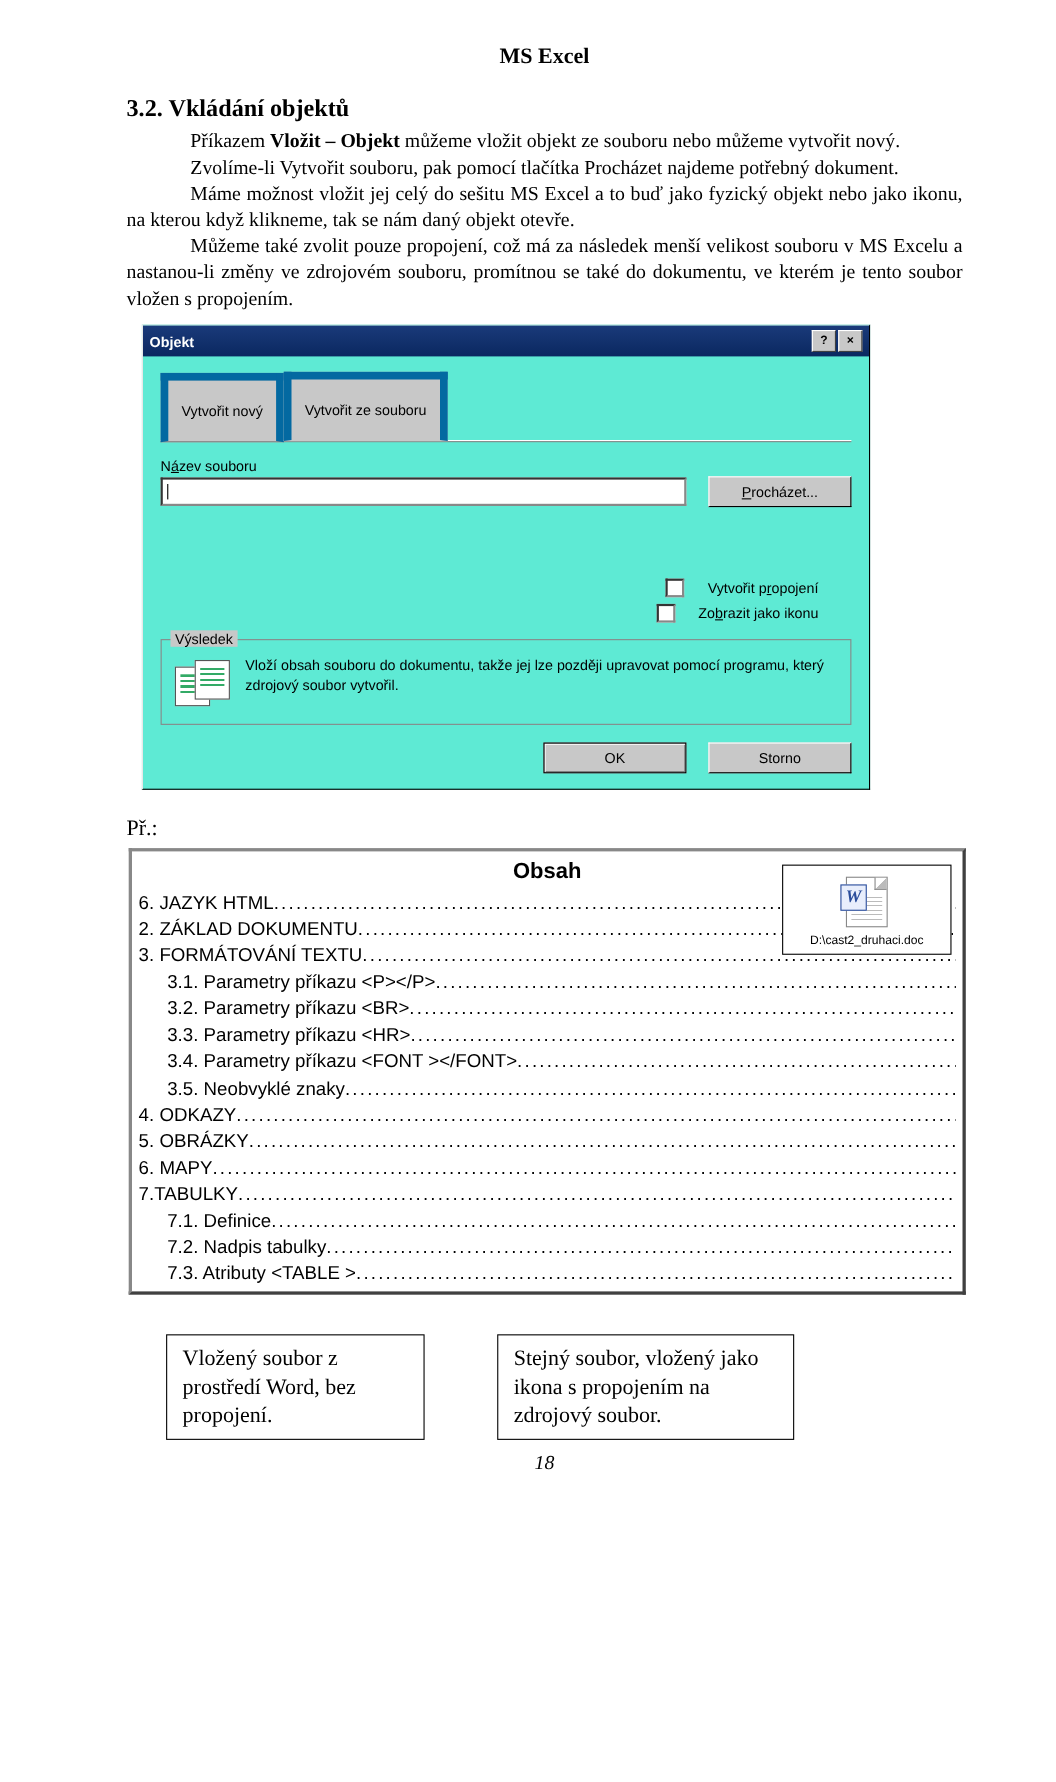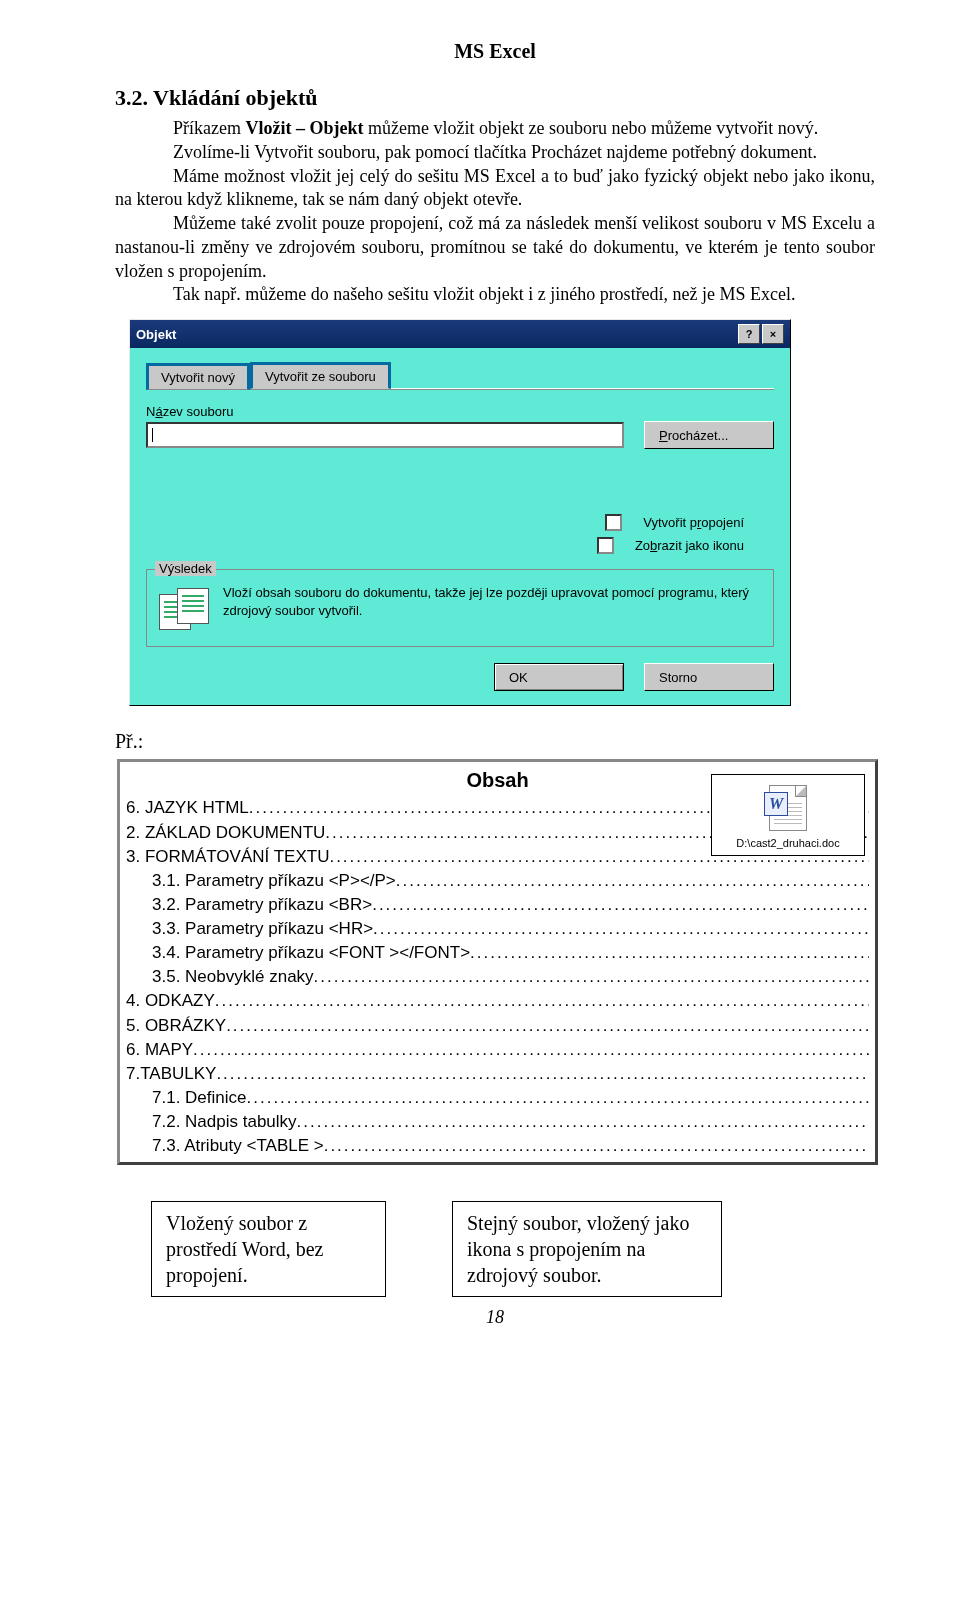--- a/index.html
+++ b/index.html
@@ -7,29 +7,29 @@
 .header{text-align:center;font-weight:bold;font-size:20px;margin-bottom:22px}
 .h2{font-weight:bold;font-size:22px;margin:0 0 6px 0}
 .body-text{font-size:18px;line-height:1.32}
 .body-text p{margin:0;text-indent:58px;text-align:justify}
 .dialog{margin:12px 0 12px 14px;width:660px;font-family:Tahoma,Arial,sans-serif;font-size:13px;background:#5eead4;border:1px solid #000;border-top:1px solid #e8e8e8;border-left:1px solid #e8e8e8}
 .titlebar{background:linear-gradient(#1a3a7a,#0a2860);color:#fff;padding:4px 6px;display:flex;align-items:center;font-weight:bold}
 .titlebar .t{flex:1}
 .tbtn{width:20px;height:18px;background:#c8c8c8;border:1px solid #fff;border-right-color:#404040;border-bottom-color:#404040;margin-left:2px;display:flex;align-items:center;justify-content:center;color:#000;font-size:11px;font-weight:bold;font-family:Arial}
 .dbody{padding:14px 16px 16px 16px}
 .tabs{display:flex;margin-bottom:-1px}
-.tab{padding:4px 12px;border:3px solid #0369a1;background:#c8c8c8;font-size:13px;margin-right:0}
+.tab{padding:20px 12px;border:7px solid #0369a1;background:#c8c8c8;font-size:13px;margin-right:0}
 .tab.inactive{border-bottom:1px solid #888;position:relative;top:1px}
 .tab.active{background:#c8c8c8;border-bottom:1px solid #c8c8c8;position:relative;z-index:2}
 .tabline{border-top:1px solid #fff;border-bottom:1px solid #888;height:0;margin-bottom:14px}
 .lbl{font-size:13px;margin-bottom:2px}
 .inputrow{display:flex;gap:20px;align-items:center}
 .textbox{flex:1;height:22px;background:#fff;border:2px inset #888;padding:0 4px;display:flex;align-items:center}
 .cursor{width:1px;height:14px;background:#000}
-.btn{min-width:100px;height:26px;background:#c8c8c8;border:1px solid #000;border-top-color:#fff;border-left-color:#fff;display:flex;align-items:center;font-size:13px;padding:0 14px}
+.btn{min-width:100px;height:26px;background:#c8c8c8;border:1px solid #000;border-top-color:#fff;border-left-color:#fff;display:flex;align-items:center;justify-content:center;font-size:13px;padding:0 14px}
 .chkrow{display:flex;align-items:center;gap:21px;margin:3px 0;font-size:13px}
 .chk{width:13px;height:13px;background:#fff;border:2px inset #888}
 .chks{margin:62px 0 12px 0;display:flex;flex-direction:column;align-items:flex-end;padding-right:30px}
 .fieldset{border:1px solid #888;border-top-color:#888;border-left-color:#888;padding:14px 12px 14px 12px;position:relative;margin-top:4px}
 .fieldset .legend{position:absolute;top:-9px;left:8px;background:#c8c8c8;padding:0 4px;font-size:13px}
 .result-row{display:flex;gap:14px;align-items:flex-start}
 .icon-pair{position:relative;width:50px;height:44px;flex-shrink:0;margin-top:4px}
 .doc-icon{position:absolute;width:30px;height:34px;background:#fff;border:1px solid #555}
 .doc-icon::after{content:"";position:absolute;left:4px;right:4px;top:6px;height:18px;background:repeating-linear-gradient(to bottom,#3a6 0,#3a6 2px,transparent 2px,transparent 5px)}
 .doc-icon.a{left:0;top:6px}
@@ -60,21 +60,20 @@
 
 <div class="page">
   <div class="header">MS Excel</div>
   <div class="h2">3.2. Vkládání objektů</div>
 
   <div class="body-text">
     <p><span>Příkazem </span><b>Vložit – Objekt</b><span> můžeme vložit objekt ze souboru nebo můžeme vytvořit nový.</span></p>
     <p>Zvolíme-li Vytvořit souboru, pak pomocí tlačítka Procházet najdeme potřebný dokument.</p>
     <p style="text-indent:58px">Máme možnost vložit jej celý do sešitu MS Excel  a to buď jako fyzický objekt nebo jako ikonu, na kterou když klikneme, tak se nám daný objekt otevře.</p>
     <p>Můžeme také zvolit pouze propojení, což má za následek menší velikost souboru v MS Excelu a nastanou-li změny ve zdrojovém souboru, promítnou se také do dokumentu, ve kterém je tento soubor vložen s propojením.</p>
-    <p>Tak např. můžeme do našeho sešitu vložit objekt i z jiného prostředí, než je MS Excel.</p>
   </div>
 
   <div class="dialog">
     <div class="titlebar">
       <span class="t">Objekt</span>
       <div class="tbtn">?</div>
       <div class="tbtn">×</div>
     </div>
     <div class="dbody">
       <div class="tabs">

